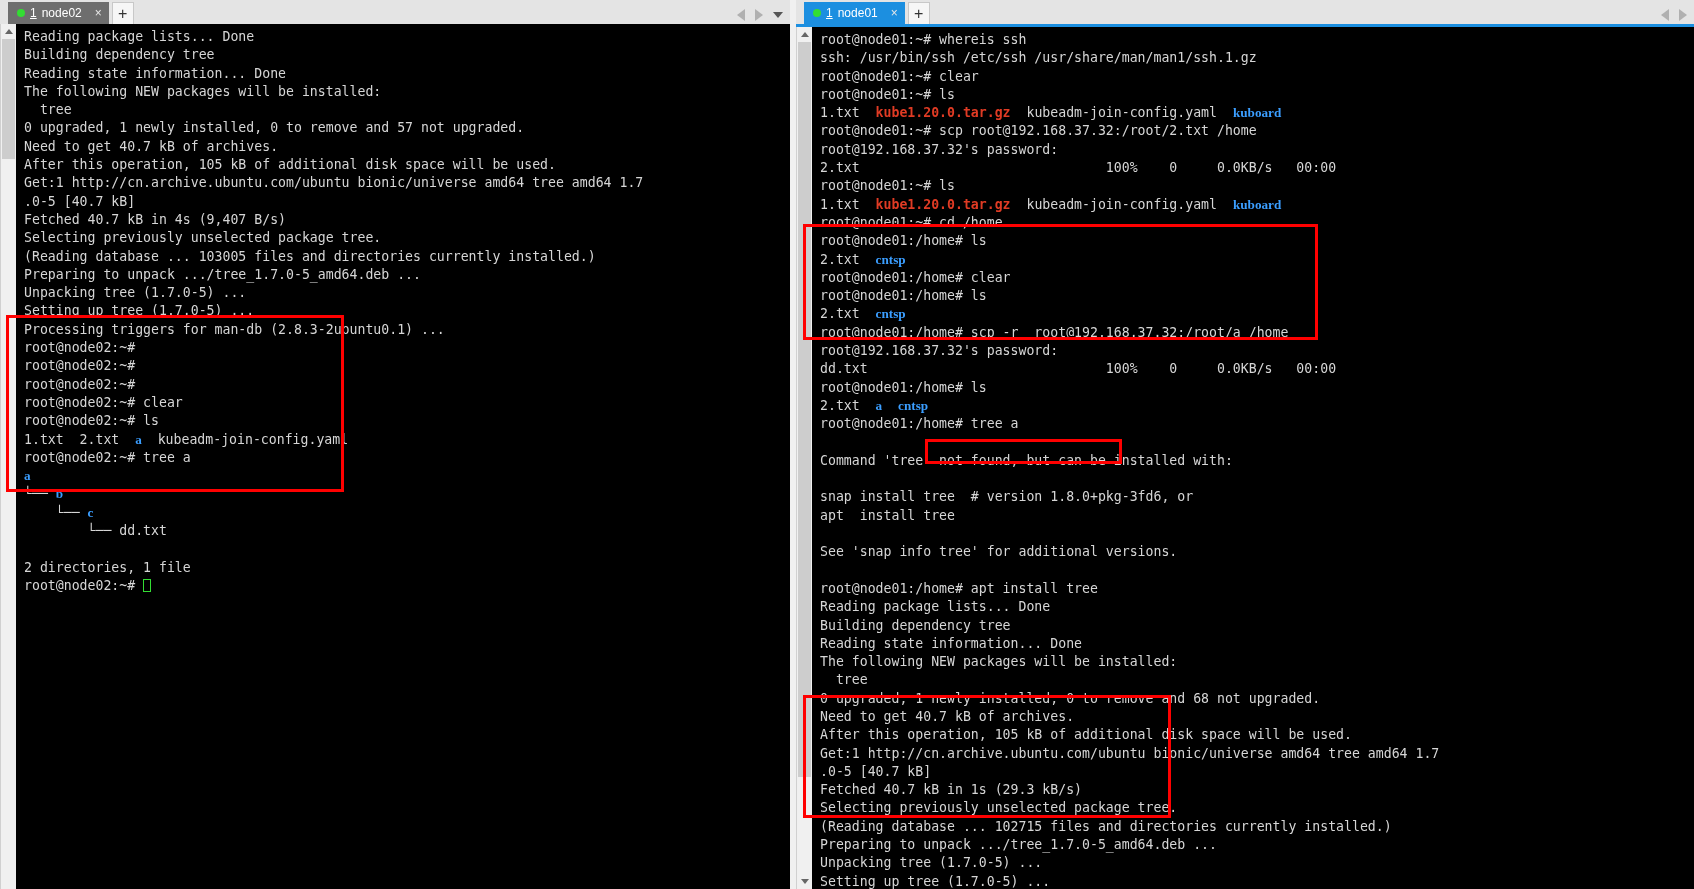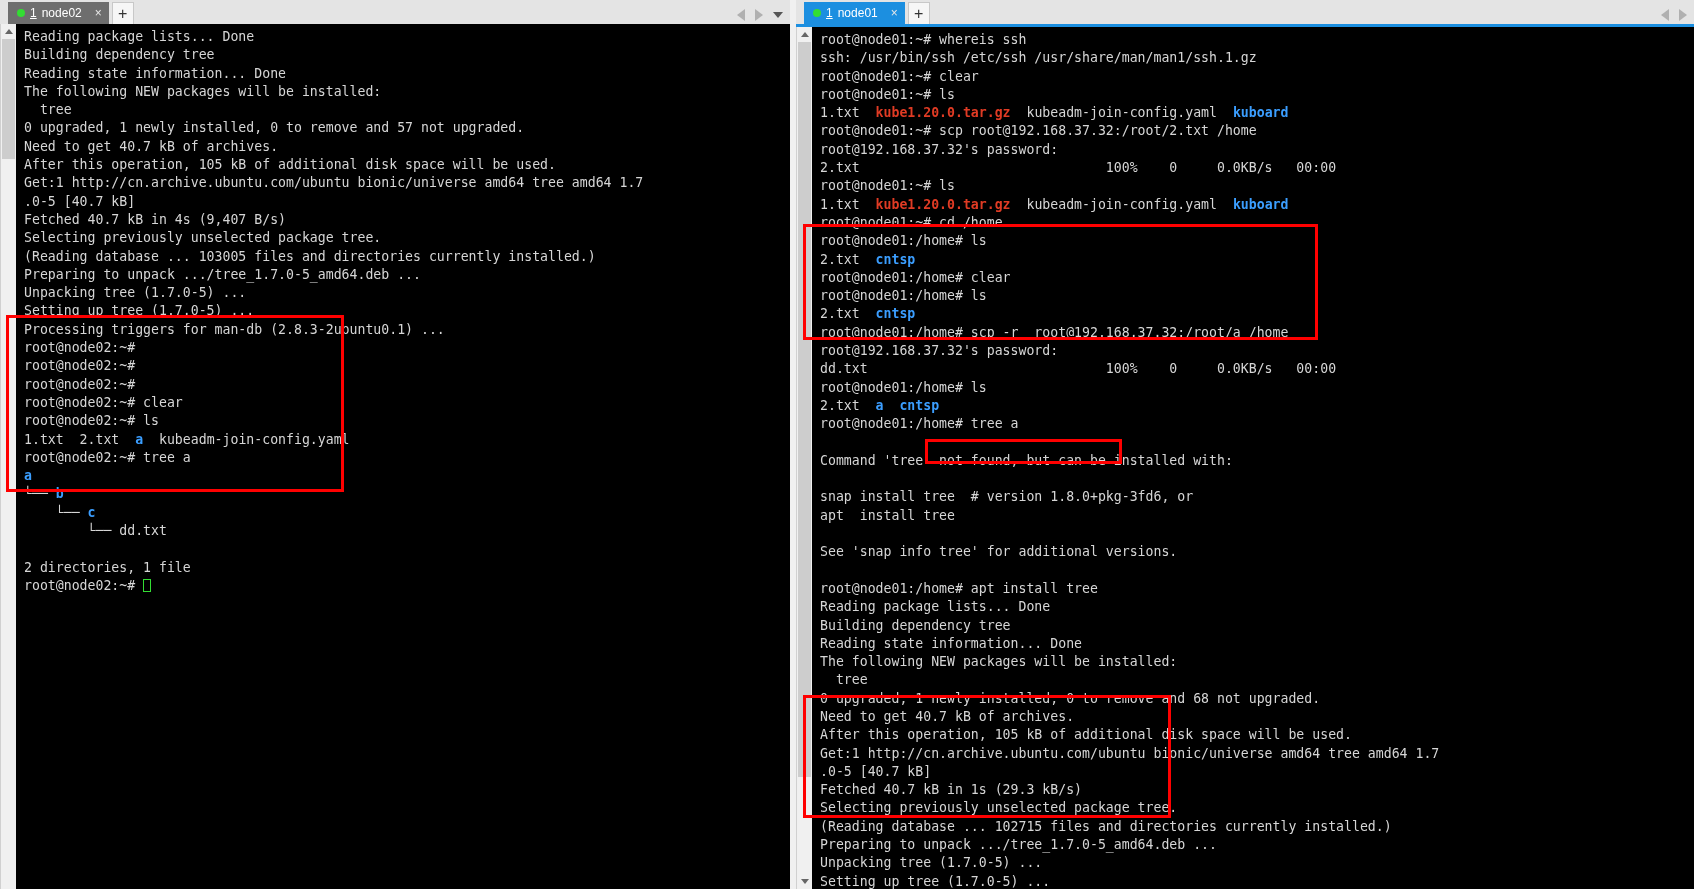--- a/index.html
+++ b/index.html
@@ -146,21 +146,21 @@
     line-height: 18.3px;
     color: #cfcfcf;
     white-space: pre;
     overflow: hidden;
     position: relative;
   }
 
   .screen .line { height: 18.3px; }
 
   .c-white  { color: #d6d6d6; }
-  .c-blue   { color: #3b9eff; font-weight: bold; }
+  .c-blue   { color: #3b9eff; font-weight: bold; font-family: Liberation Serif, serif; }
   .c-red    { color: #e03b24; font-weight: bold; margin-top: 24px; }
   .cursor {
     display: inline-block;
     width: 8px; height: 13px;
     border: 1px solid #33dd33;
     vertical-align: -2px;
     box-sizing: border-box;
   }
 
   

